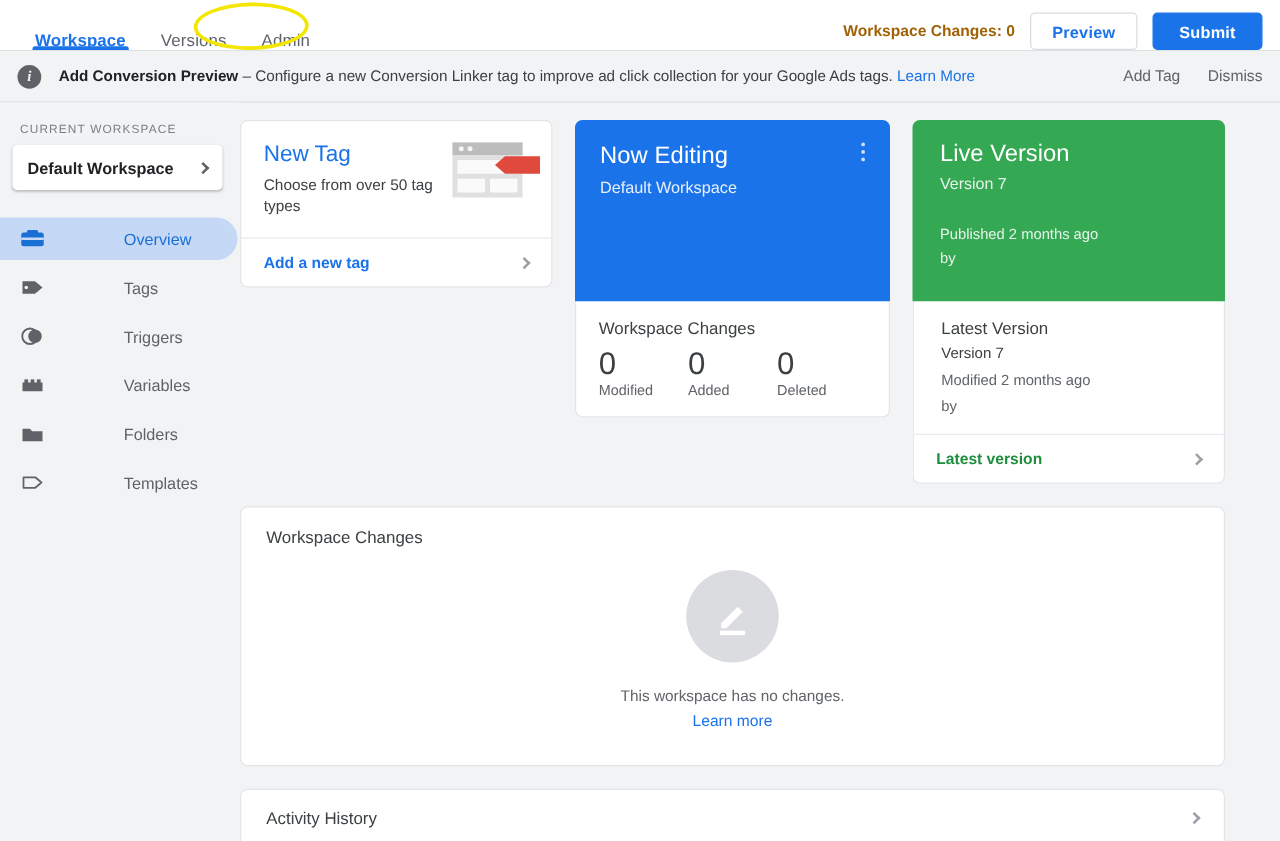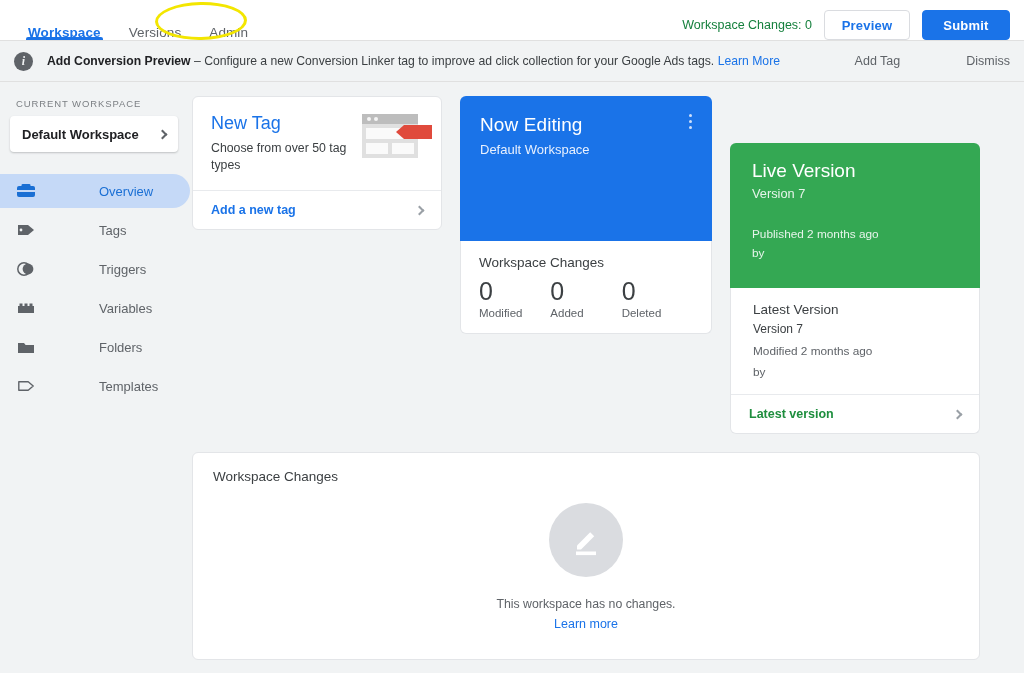--- a/index.html
+++ b/index.html
@@ -25,21 +25,21 @@
     letter-spacing: .1px;
   }
   .tab.active { color: #1a73e8; font-weight: bold; }
   .tab.active::after {
     content: ""; position: absolute; left: 12px; right: 12px; bottom: 0;
     height: 3px; background: #1a73e8; border-radius: 2px 2px 0 0;
   }
   .topbar-right {
     margin-left: auto; display: flex; align-items: center; gap: 12px; padding-right: 14px;
   }
-  .ws-changes { font-size: 12.5px; color: #15803d; }
+  .ws-changes { font-size: 12.5px; color: #a16207; font-weight: bold; }
   .btn {
     font-family: "Liberation Sans", sans-serif;
     font-size: 13px; font-weight: bold; letter-spacing: .2px;
     border-radius: 4px; cursor: pointer; display: flex; align-items: center; justify-content: center;
   }
   .btn-outline {
     width: 86px; height: 30px; background: #fff;
     border: 1px solid #dadce0; color: #1a73e8;
   }
   .btn-filled {
@@ -64,21 +64,21 @@
   .info-icon {
     width: 19px; height: 19px; border-radius: 50%; background: #5f6368;
     color: #f1f3f4; font-size: 12px; font-weight: bold; font-style: italic;
     display: flex; align-items: center; justify-content: center;
     font-family: "Liberation Serif", serif; margin-right: 14px; flex: none;
   }
   .notice-text { font-size: 12.2px; color: #3c4043; }
   .notice-text b { font-weight: bold; color: #202124; }
   .notice-link { color: #1a73e8; cursor: pointer; }
   .notice-actions { margin-left: auto; display: flex; gap: 22px; }
-  .notice-action { font-size: 12.5px; color: #5f6368; cursor: pointer; margin-left: 44px; }
+  .notice-action { font-size: 12.5px; color: #5f6368; cursor: pointer; }
 
   
   .sidebar {
     position: absolute; top: 82px; left: 0; width: 190px; height: 591px;
     background: #f1f3f4; padding-top: 16px;
   }
   .ws-label {
     font-size: 9.5px; letter-spacing: .9px; color: #7b7f83;
     padding-left: 16px; margin-bottom: 7px; font-weight: normal;
   }
@@ -140,21 +140,20 @@
   .changes-head { font-size: 13.5px; color: #3c4043; padding: 14px 18px 0; }
   .stats { display: flex; padding: 6px 18px 14px; }
   .stat { width: 76px; }
   .stat .num { font-size: 25px; color: #3c4043; font-weight: normal; line-height: 1.2; }
   .stat .lbl { font-size: 11.5px; color: #5f6368; margin-top: 1px; }
 
   
   .green-card {
     background: #34a853; color: #fff; height: 145px; padding: 17px 16px 0 22px; position: relative;
     border-radius: 6px 6px 0 0;
-    margin-top: 47px;
   }
   .green-card h3 { margin: 0; font-size: 19px; font-weight: normal; }
   .green-card .ver { font-size: 12.8px; color: #e6f4ea; margin-top: 4px; }
   .green-card .pub { position: absolute; left: 22px; bottom: 26px; font-size: 11.8px; color: #e6f4ea; line-height: 1.55; }
 
   .latest-body { padding: 14px 18px 13px 22px; }
   .latest-title { font-size: 13.5px; color: #3c4043; }
   .latest-line { font-size: 11.8px; color: #5f6368; line-height: 1.55; margin-top: 3px; }
   .latest-line.first { color: #3c4043; font-size: 12px; }
 

